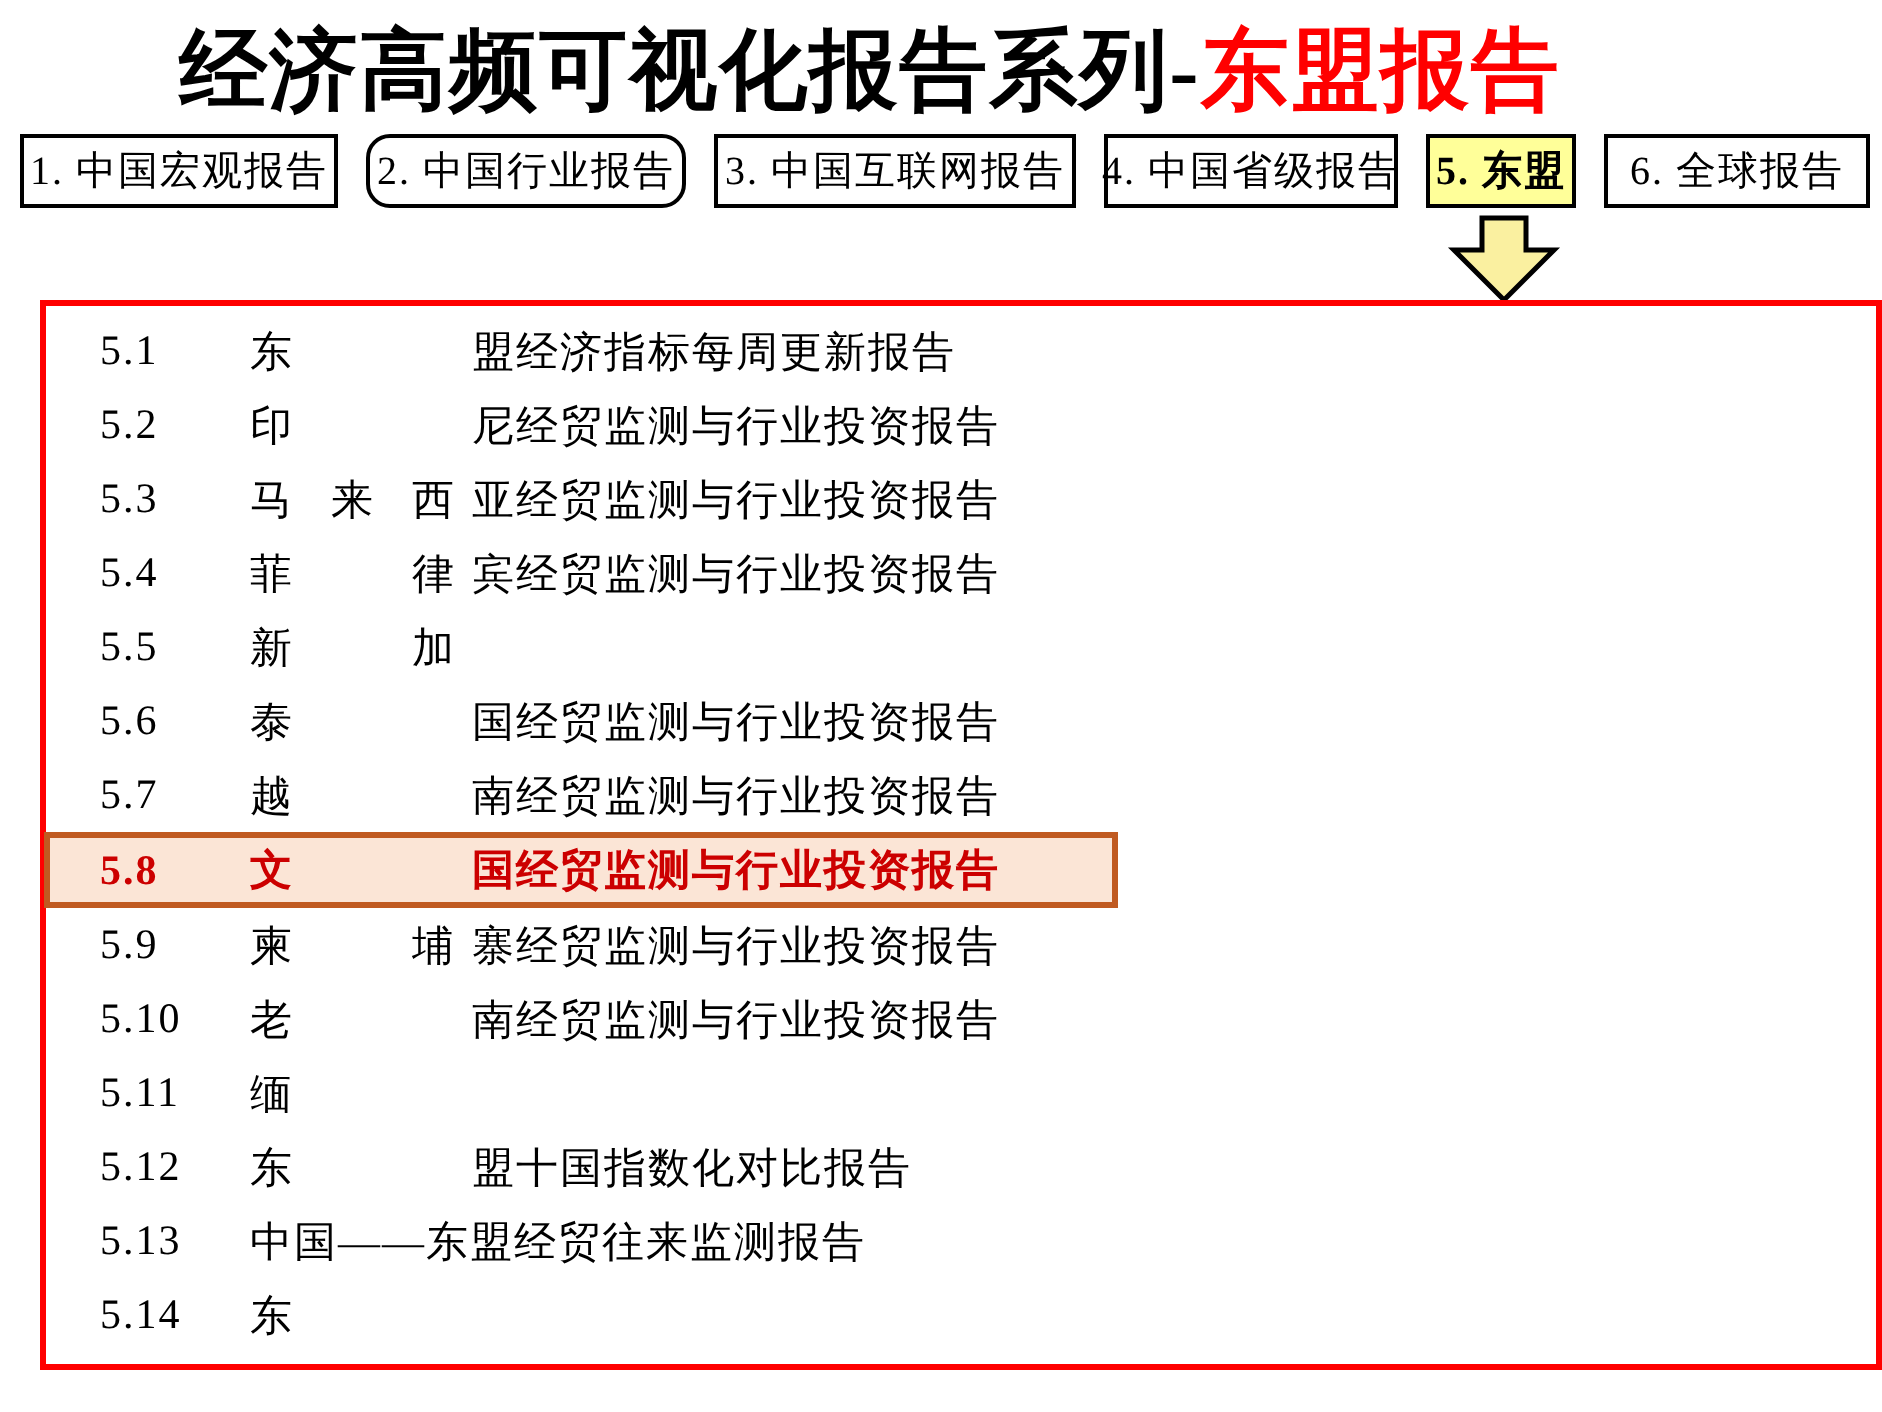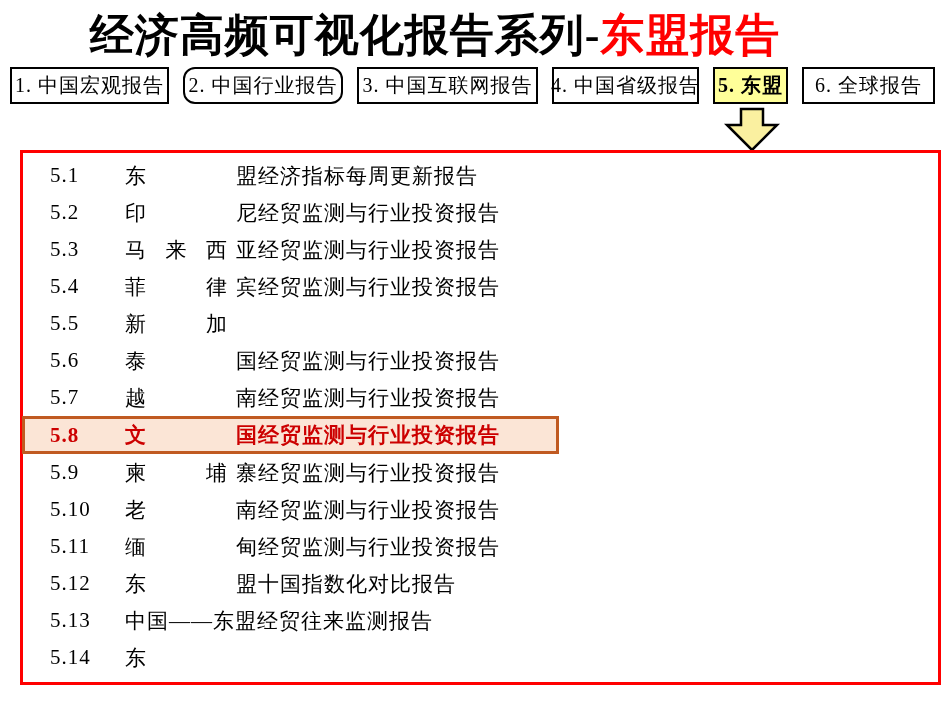--- a/index.html
+++ b/index.html
@@ -178,21 +178,20 @@
         <span class="country">
           <span>老</span>
         </span>
         <span class="rtitle">南经贸监测与行业投资报告</span>
       </div>
       <div class="report-row">
         <span class="num">5.11</span>
         <span class="country">
           <span>缅</span>
         </span>
-        <span class="rtitle">甸经贸监测与行业投资报告</span>
       </div>
       <div class="report-row">
         <span class="num">5.12</span>
         <span class="country">
           <span>东</span>
         </span>
         <span class="rtitle">盟十国指数化对比报告</span>
       </div>
       <div class="report-row">
         <span class="num">5.13</span>

